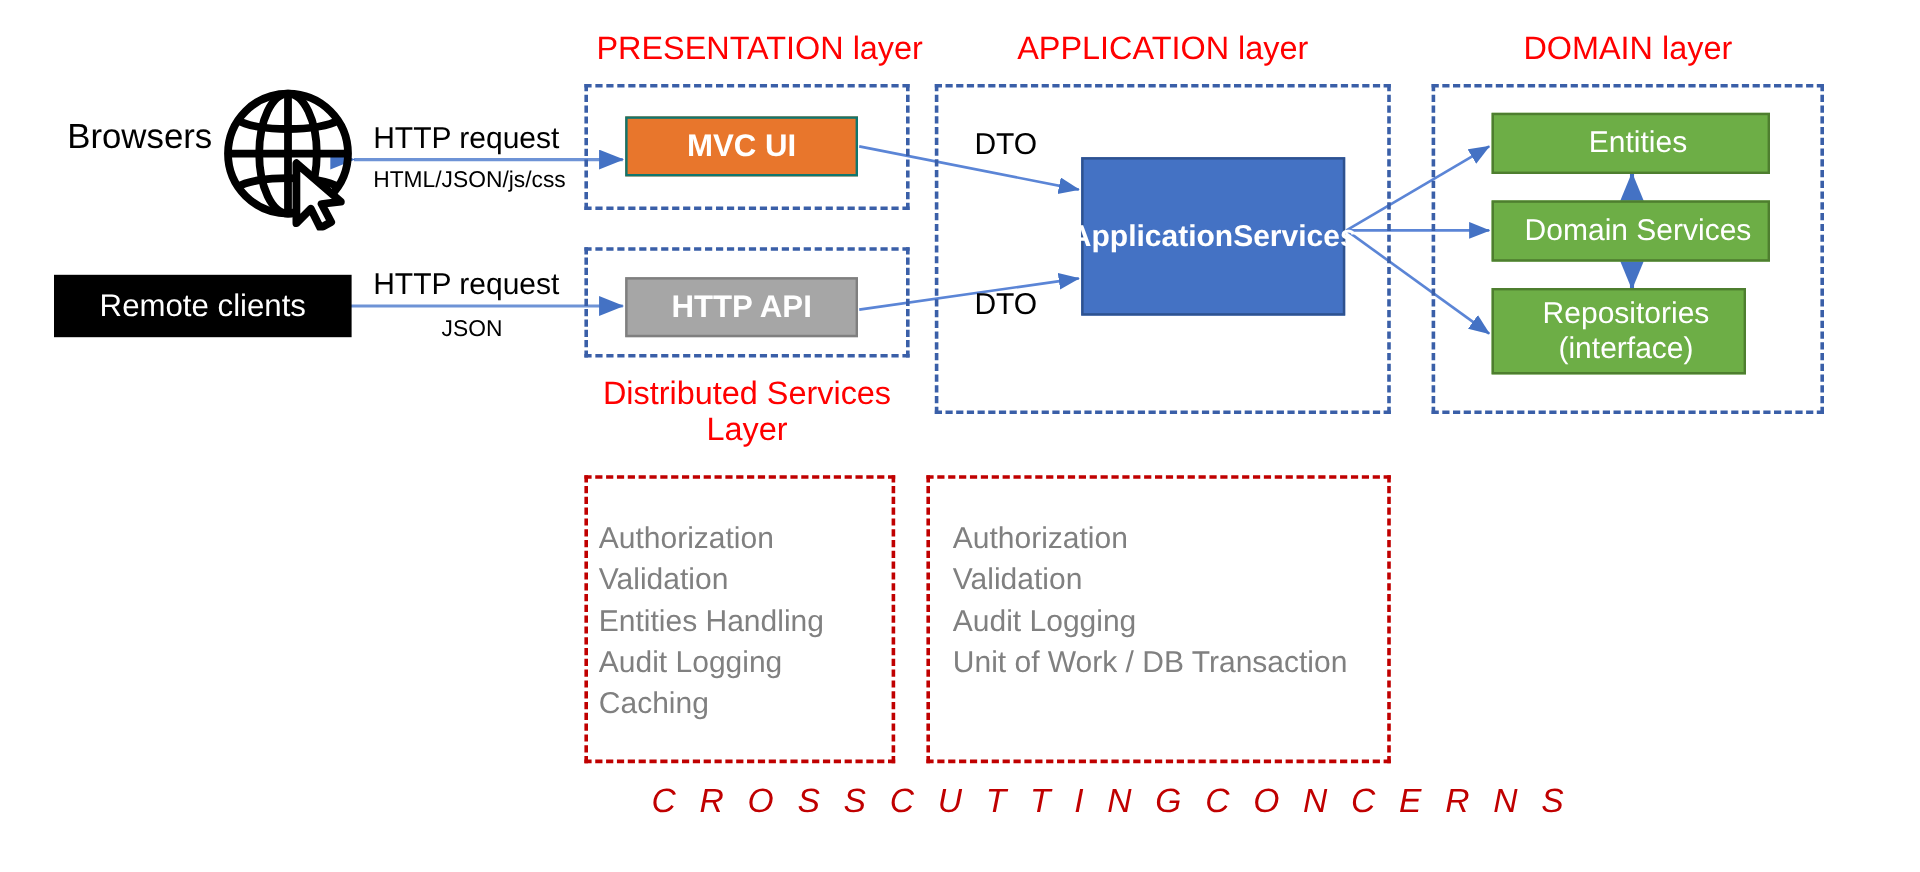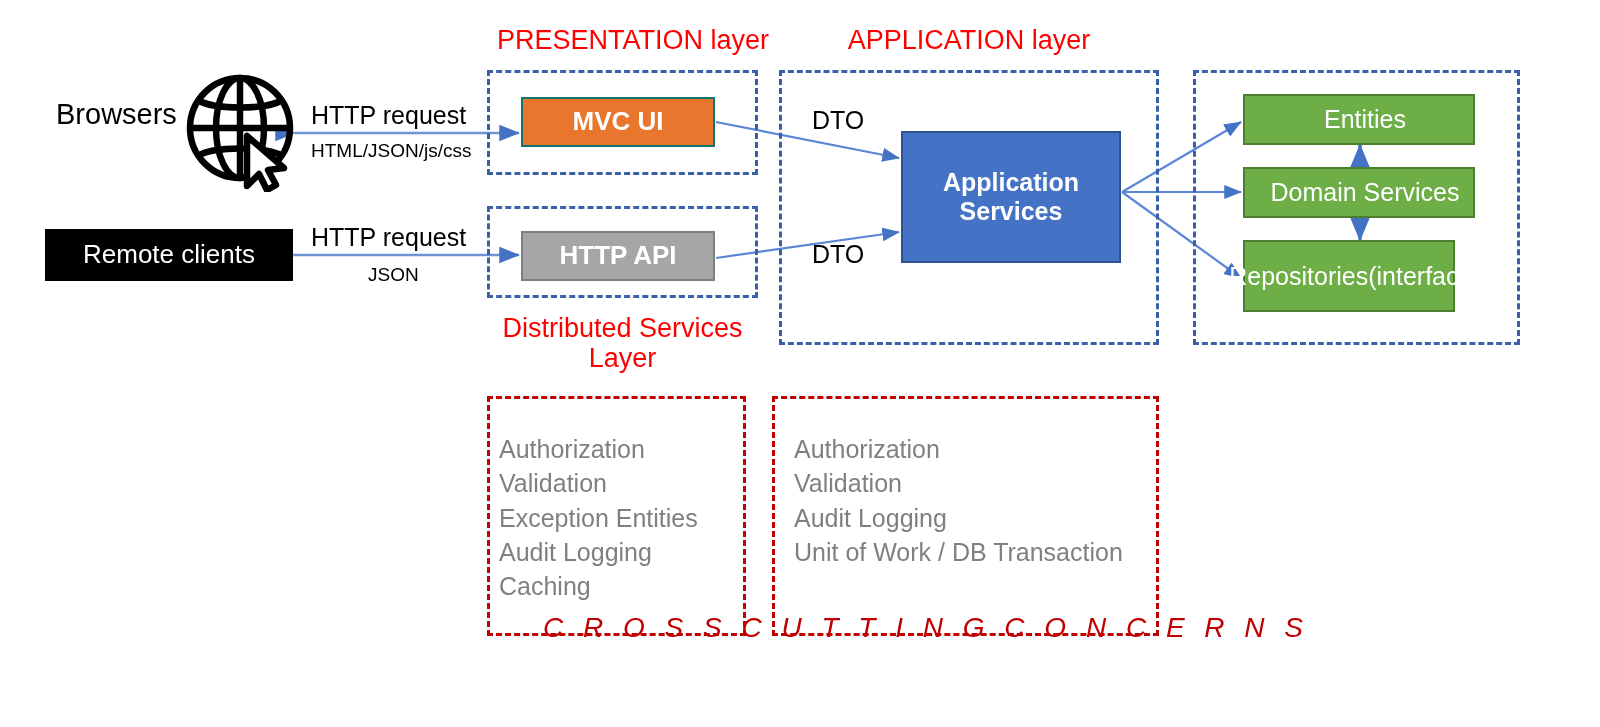--- a/index.html
+++ b/index.html
@@ -156,20 +156,21 @@
 
     <line x1="1360" y1="169" x2="1360" y2="145" stroke="#4472C4" stroke-width="3.4" marker-end="url(#arrowBlueBold)"></line>
 
     <line x1="1360" y1="216" x2="1360" y2="240" stroke="#4472C4" stroke-width="3.4" marker-end="url(#arrowBlueBold)"></line>
   </svg>
 
   <div class="layer-title" style="left:779px; top:26px; width:380px;">APPLICATION layer</div>
 
   <div class="layer-title" style="left:497px; top:26px; width:261px;">PRESENTATION layer</div>
 
+  <div class="layer-title" style="left:1193px; top:26px; width:327px;">DOMAIN layer</div>
 
   <div class="dashed-blue" style="left:487px; top:70px; width:271px; height:105px;"></div>
 
   <div class="dashed-blue" style="left:487px; top:206px; width:271px; height:92px;"></div>
 
   <div class="dashed-blue" style="left:779px; top:70px; width:380px; height:275px;"></div>
 
   <div class="dashed-blue" style="left:1193px; top:70px; width:327px; height:275px;"></div>
 
   <div class="browsers-label" style="left:56px; top:98px;">Browsers</div>
@@ -197,53 +198,53 @@
   <div class="edge-label label-sm" style="left:368px; top:264px;">JSON</div>
 
   <div class="edge-label label-lg" style="left:812px; top:106px;">DTO</div>
 
   <div class="edge-label label-lg" style="left:812px; top:240px;">DTO</div>
 
   <div class="solid-box box-mvc" style="left:521px; top:97px; width:194px; height:50px;">MVC UI</div>
 
   <div class="solid-box box-api" style="left:521px; top:231px; width:194px; height:50px;">HTTP API</div>
 
-  <div class="solid-box box-appsvc" style="left:901px; top:131px; width:220px; height:132px; flex-direction:column;">
+  <div class="solid-box box-appsvc" style="left:901px; top:131px; width:220px; height:132px; ">
     <span>Application</span>
     <span>Services</span>
   </div>
 
   <div class="solid-box box-green" style="left:1243px; top:94px; width:232px; height:51px;">Entities</div>
 
   <div class="solid-box box-green" style="left:1243px; top:167px; width:232px; height:51px;">Domain Services</div>
 
-  <div class="solid-box box-green" style="left:1243px; top:240px; width:212px; height:72px; flex-direction:row;">
+  <div class="solid-box box-green" style="left:1243px; top:240px; width:212px; height:72px; flex-direction:column;">
     <span>Repositories</span>
     <span>(interface)</span>
   </div>
 
   <div class="layer-title" style="left:487px; top:314px; width:271px;">
     <span>Distributed Services</span><br>
     <span>Layer</span>
   </div>
 
   <div class="dashed-red" style="left:487px; top:396px; width:259px; height:240px;"></div>
 
   <div class="ccc-list" style="left:499px; top:432px;">
     <div>Authorization</div>
     <div>Validation</div>
-    <div>Exception Entities</div>
+    <div>Entities Handling</div>
     <div>Audit Logging</div>
     <div>Caching</div>
   </div>
 
   <div class="dashed-red" style="left:772px; top:396px; width:387px; height:240px;"></div>
 
   <div class="ccc-list" style="left:794px; top:432px;">
     <div>Authorization</div>
     <div>Validation</div>
     <div>Audit Logging</div>
     <div>Unit of Work / DB Transaction</div>
   </div>
 
-  <div class="ccc-footer" style="left:543px; top:612px;">C R O S S   C U T T I N G   C O N C E R N S</div>
+  <div class="ccc-footer" style="left:543px; top:652px;">C R O S S   C U T T I N G   C O N C E R N S</div>
 
 </div>
 
 </body></html>

